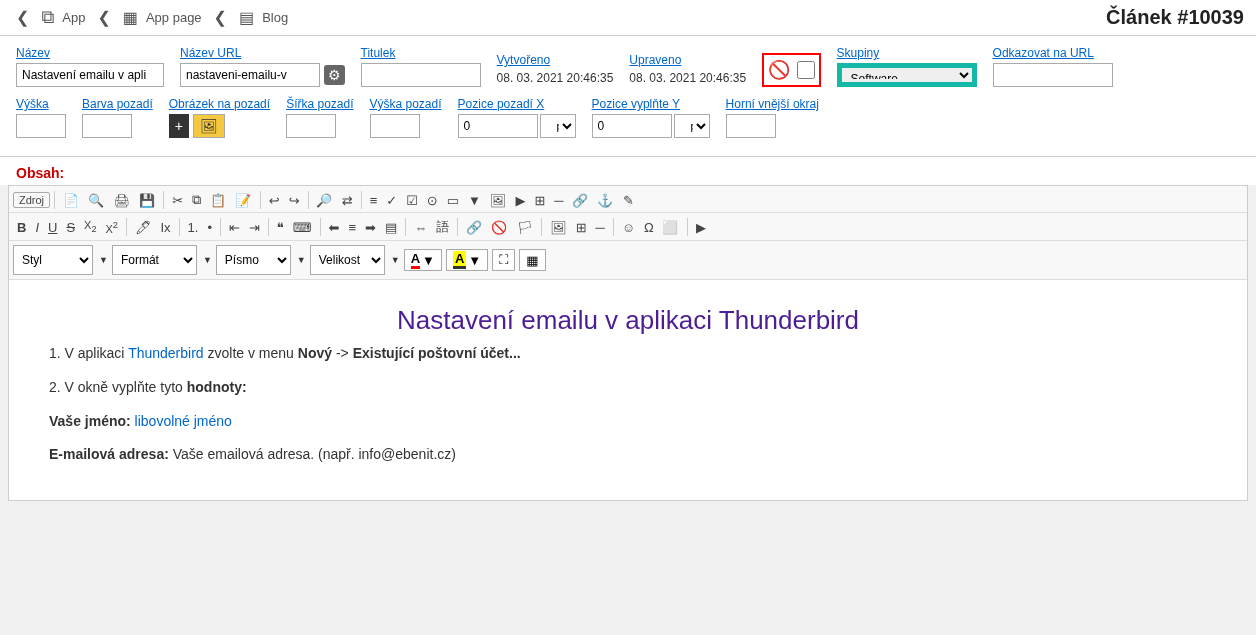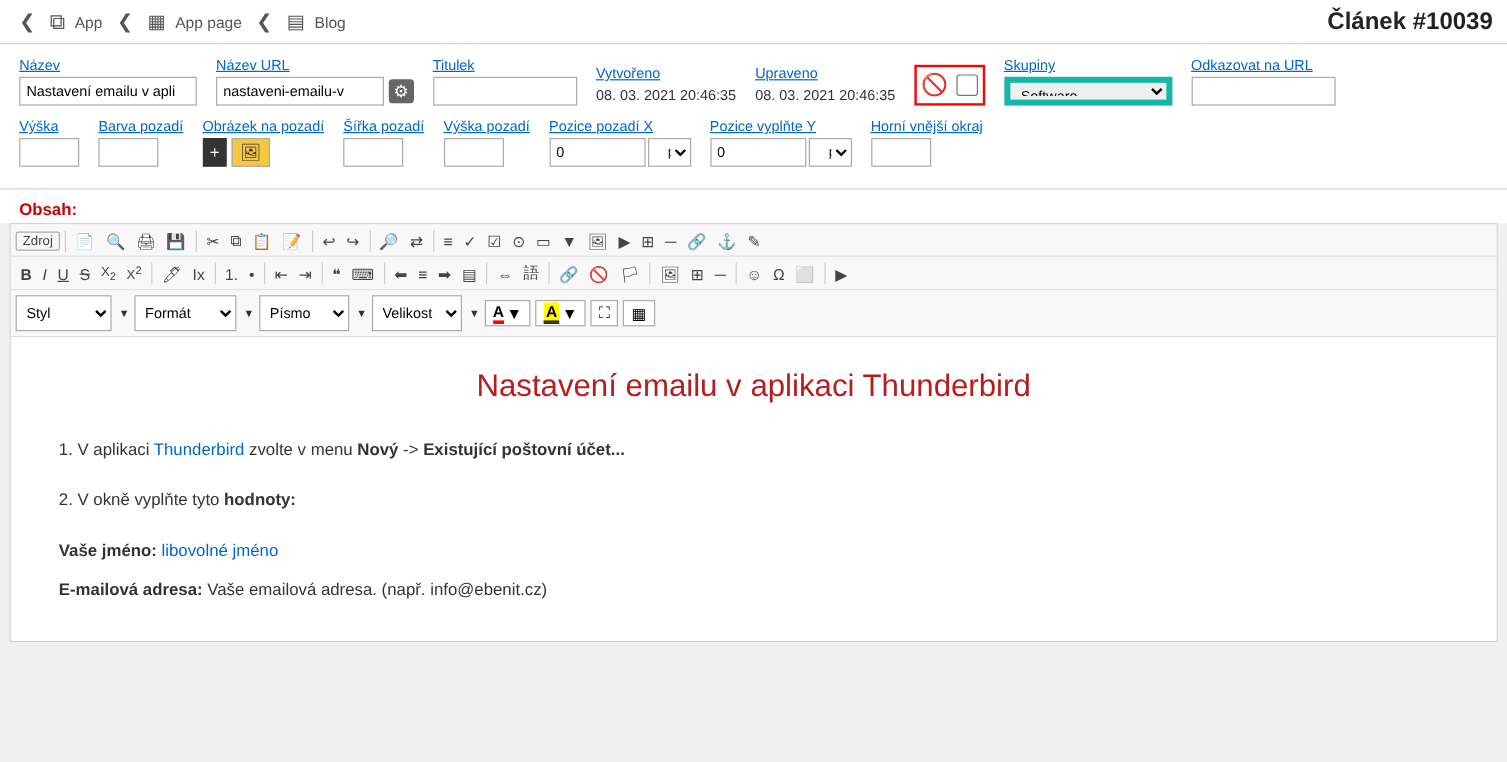--- a/index.html
+++ b/index.html
@@ -233,29 +233,29 @@
       padding: 20px 40px;
       min-height: 220px;
       background: #fff;
       font-size: 14px;
       line-height: 1.6;
     }
     .content-title {
       text-align: center;
       font-size: 26px;
       font-weight: normal;
-      color: #b91c1c;
+      color: #4c1d95;
     }
     .content-p {
       margin-bottom: 10px;
       color: #333;
     }
     .content-link { color: #0066cc; }
     .content-bold { font-weight: bold; }
-    .content-section { margin-bottom: 12px; margin-top: 20px; }
+    .content-section { margin-bottom: 12px; }
 
     .dropdown-arrow { font-size: 9px; margin-left: 2px; }
 
     .btn-bold { font-weight: bold; }
     .btn-italic { font-style: italic; }
     .btn-underline { text-decoration: underline; }
     .btn-strike { text-decoration: line-through; }
   </style>
 </head>
 <body>

